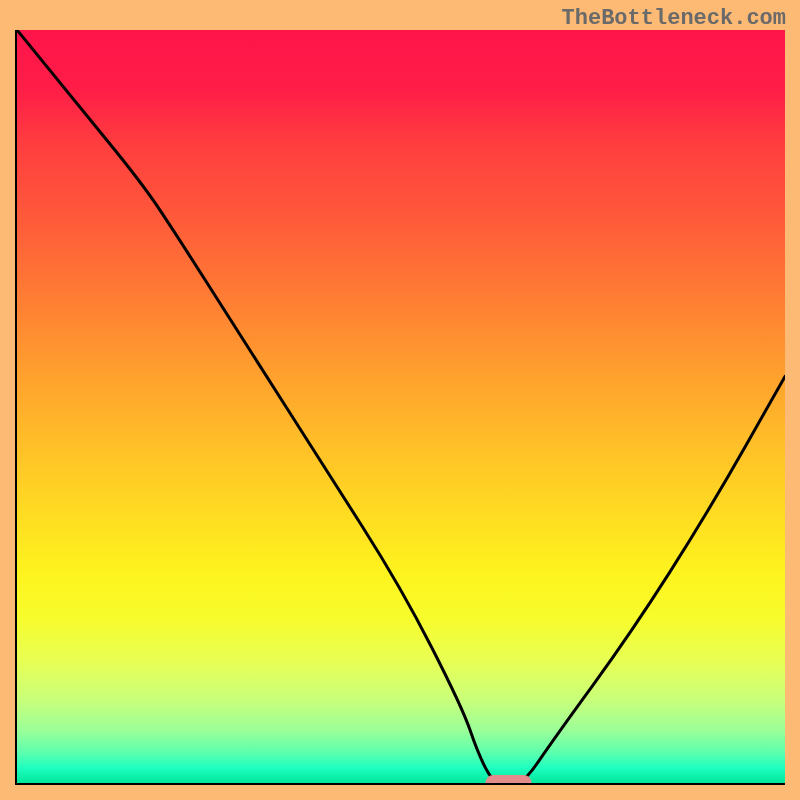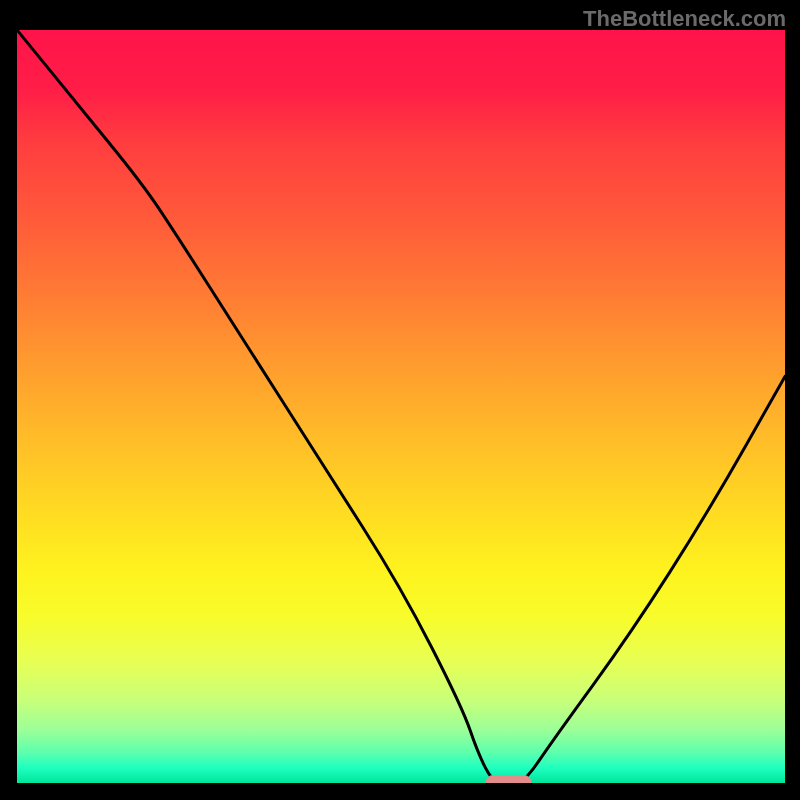--- a/index.html
+++ b/index.html
@@ -7,21 +7,22 @@
     padding: 0;
     width: 800px;
     height: 800px;
     overflow: hidden;
     font-family: Arial, Helvetica, sans-serif;
   }
   .chart-container {
     position: relative;
     width: 800px;
     height: 800px;
-    background: #000000;
+    background: #fdba74;
+    font-family: Liberation Mono, monospace;
   }
   .plot-area {
     position: absolute;
     left: 15px;
     top: 30px;
     width: 770px;
     height: 755px;
     background: linear-gradient(to bottom,
       #ff144a 0%,
       #ff1e47 8%,

